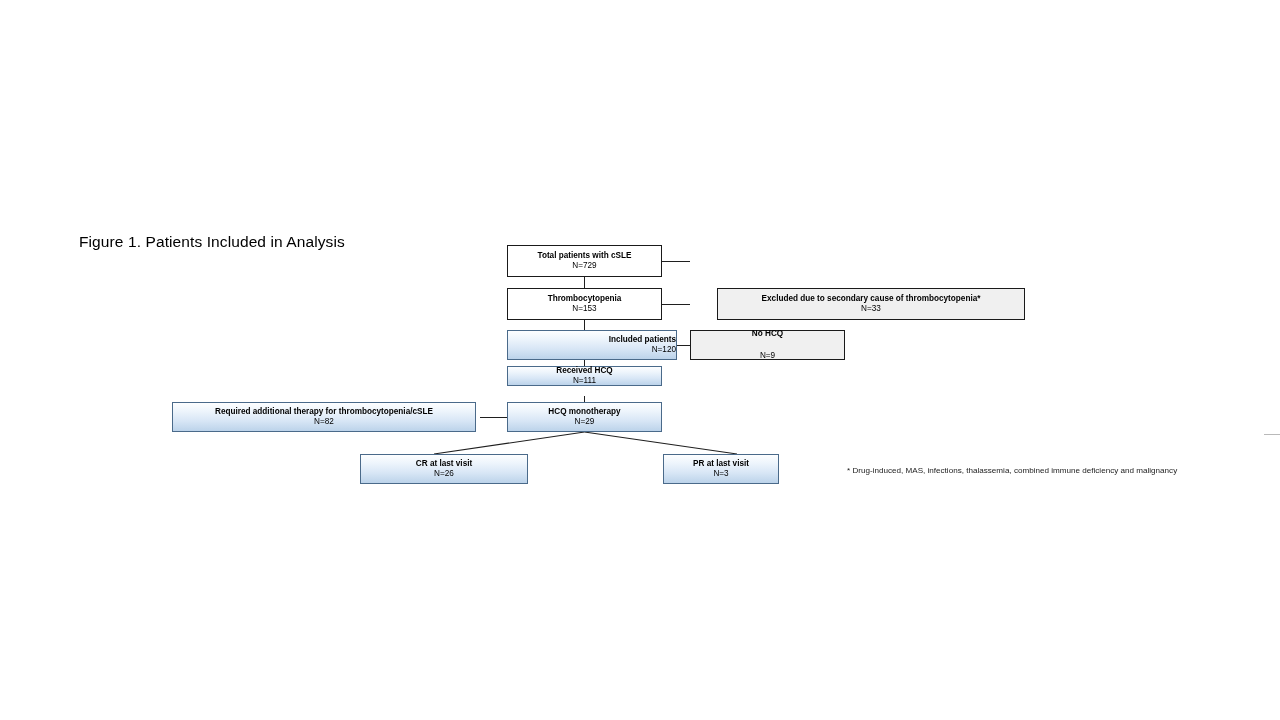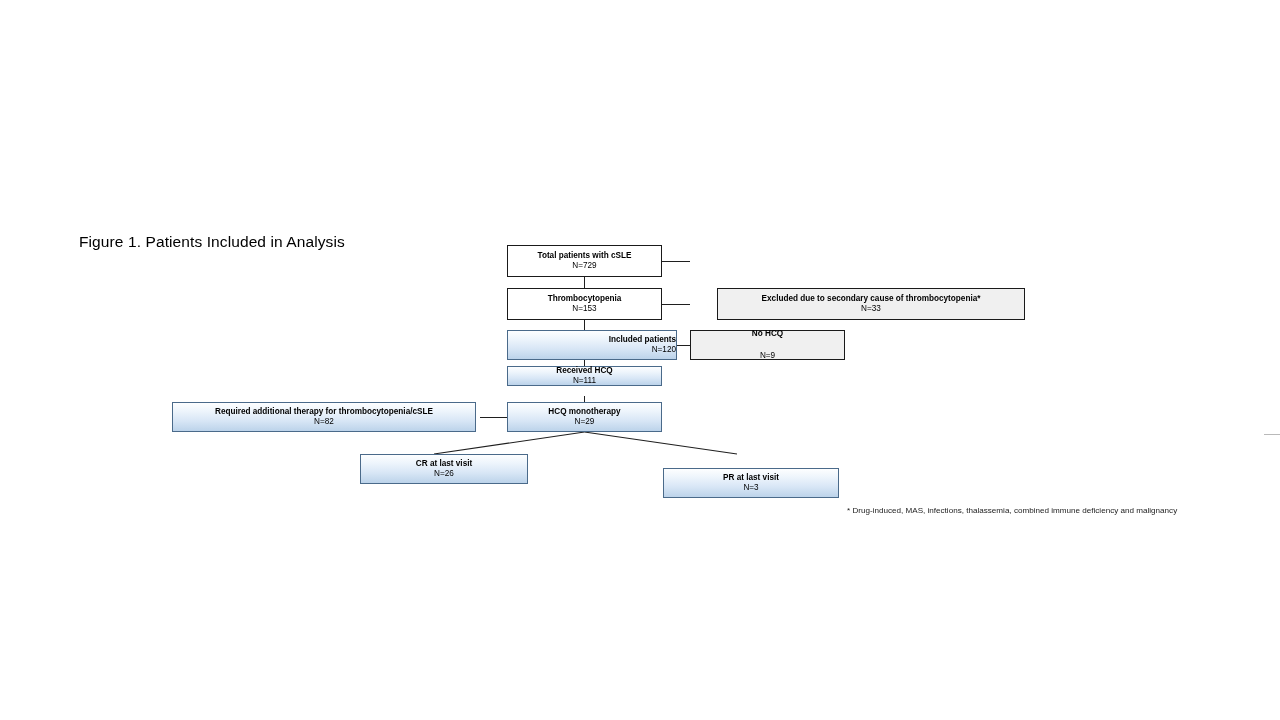--- a/index.html
+++ b/index.html
@@ -85,21 +85,20 @@
 
   
   #footnote {
     position: absolute;
     left: 847px;
     top: 465px;
     width: 345px;
     font-size: 8.1px;
     line-height: 1.45;
     color: #1b1b1b;
-    margin-top: 40px;
   }
 
   
   #edge-artifact {
     position: absolute;
     right: 0;
     top: 434px;
     width: 16px;
     height: 1px;
     background: #b9b9b9;
@@ -176,21 +175,21 @@
   <div class="node style-blue" style="left:507px; top:402px; width:155px; height:30px;">
     <span class="line1">HCQ monotherapy</span>
     <span class="line2">N=29</span>
   </div>
 
   <div class="node style-blue" style="left:360px; top:454px; width:168px; height:30px;">
     <span class="line1">CR at last visit</span>
     <span class="line2">N=26</span>
   </div>
 
-  <div class="node style-blue" style="left:663px; top:468px; width:176px; height:30px;">
+  <div class="node style-blue" style="left:663px; top:454px; width:116px; height:30px;">
     <span class="line1">PR at last visit</span>
     <span class="line2">N=3</span>
   </div>
 
   <div id="footnote">* Drug-induced, MAS, infections, thalassemia, combined immune deficiency and malignancy</div>
 
   <div id="edge-artifact"></div>
 
 </div>
 

